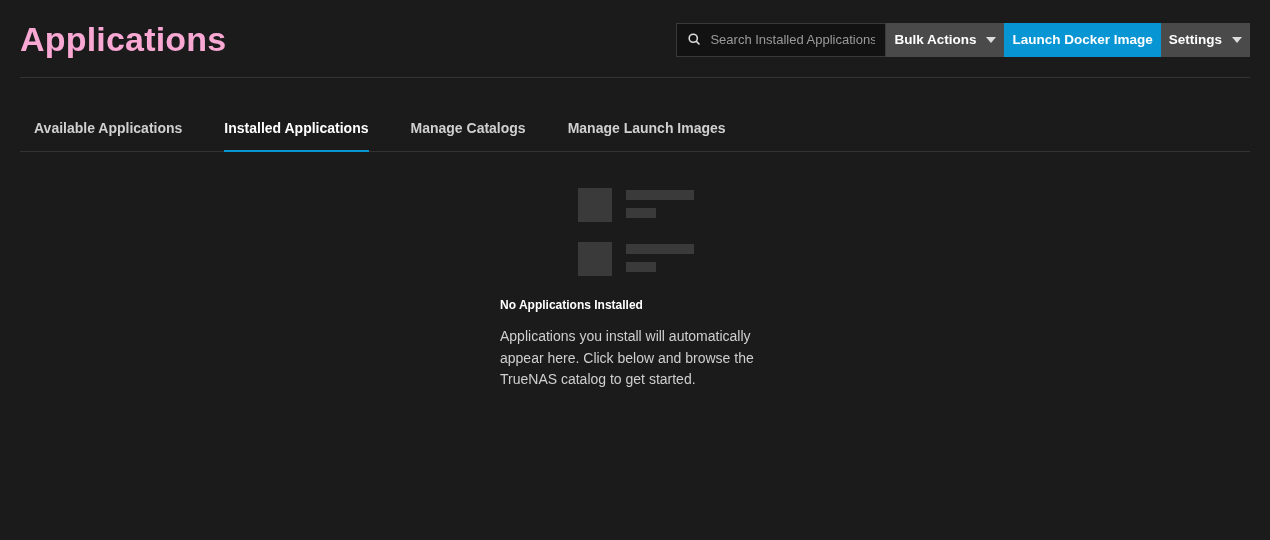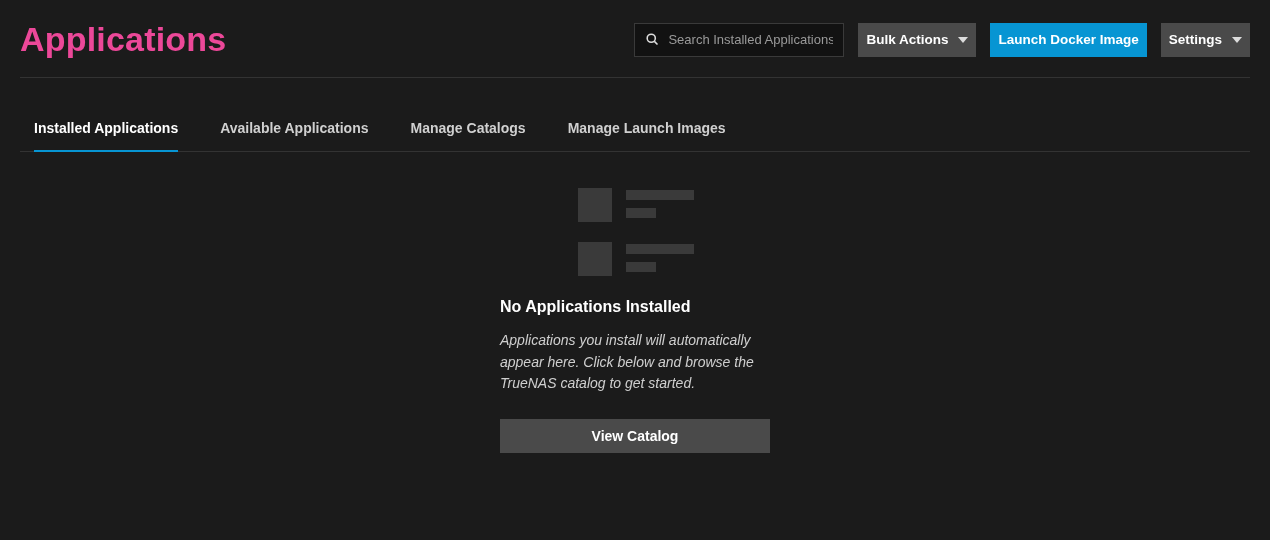--- a/index.html
+++ b/index.html
@@ -15,24 +15,24 @@
   .header-row {
     display: flex;
     align-items: center;
     justify-content: space-between;
     padding-bottom: 18px;
     border-bottom: 1px solid #333;
   }
   .page-title {
     font-size: 34px;
     font-weight: 700;
-    color: #ec4899;
+    color: #f9a8d4;
     letter-spacing: 0.2px;
   }
-  .header-actions { display: flex; align-items: flex-start; gap: 14px; }
+  .header-actions { display: flex; align-items: flex-start; }
   .search-wrap {
     display: flex;
     align-items: center;
     background: #121212;
     border: 1px solid #3a3a3a;
     height: 34px;
     padding: 0 10px;
     width: 210px;
   }
   .search-wrap .icon { color: #ccc; margin-right: 8px; display:flex; }
@@ -83,22 +83,22 @@
   .empty-state {
     width: 270px;
     margin: 36px auto 0 auto;
   }
   .placeholder-graphic { display:flex; flex-direction:column; gap:20px; margin: 0 auto 22px 78px; }
   .ph-row { display:flex; gap:14px; align-items:flex-start; }
   .ph-sq { width:34px; height:34px; background:#3a3a3a; }
   .ph-lines { display:flex; flex-direction:column; gap:8px; padding-top:2px;}
   .ph-line1 { width:68px; height:10px; background:#3a3a3a; }
   .ph-line2 { width:30px; height:10px; background:#3a3a3a; }
-  .empty-title { font-size:16px; font-weight:700; color:#fff; margin-bottom:14px; }
-  .empty-desc { font-size:14px; color:#cfcfcf; line-height:1.55; margin-bottom:24px;font-style:italic; }
+  .empty-title { font-size:12px; font-weight:700; color:#fff; margin-bottom:14px; }
+  .empty-desc { font-size:14px; color:#cfcfcf; line-height:1.55; margin-bottom:24px; }
   .view-catalog {
     width:100%; height:34px; background:#4a4a4a; color:#fff; border:none;
     font-size:14px; font-weight:600; cursor:pointer;
   }
   svg { display:block; }
 </style>
 </head>
 <body>
 
 <div class="page">
@@ -136,22 +136,22 @@
           <svg width="10" height="6" viewBox="0 0 10 6">
               <path d="M0 0 L5 6 L10 0 Z" fill="#ddd"></path>
             </svg>
         </span>
       </button>
 
     </div>
   </div>
 
   <div class="tabs">
+    <div class="tab">Available Applications</div>
     <div class="tab active">Installed Applications</div>
-    <div class="tab">Available Applications</div>
     <div class="tab">Manage Catalogs</div>
     <div class="tab">Manage Launch Images</div>
   </div>
 
   <div class="empty-state">
     <div class="placeholder-graphic">
       <div class="ph-row">
         <div class="ph-sq"></div>
         <div class="ph-lines">
             <div class="ph-line1"></div>
@@ -161,16 +161,15 @@
       <div class="ph-row">
         <div class="ph-sq"></div>
         <div class="ph-lines">
             <div class="ph-line1"></div>
             <div class="ph-line2"></div>
           </div>
       </div>
     </div>
     <div class="empty-title">No Applications Installed</div>
     <div class="empty-desc">Applications you install will automatically appear here. Click below and browse the TrueNAS catalog to get started.</div>
-    <button class="view-catalog">View Catalog</button>
   </div>
 
 </div>
 
 </body></html>

